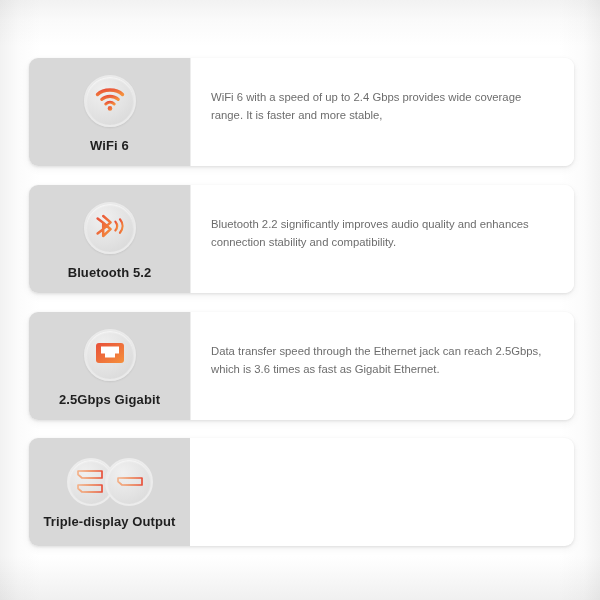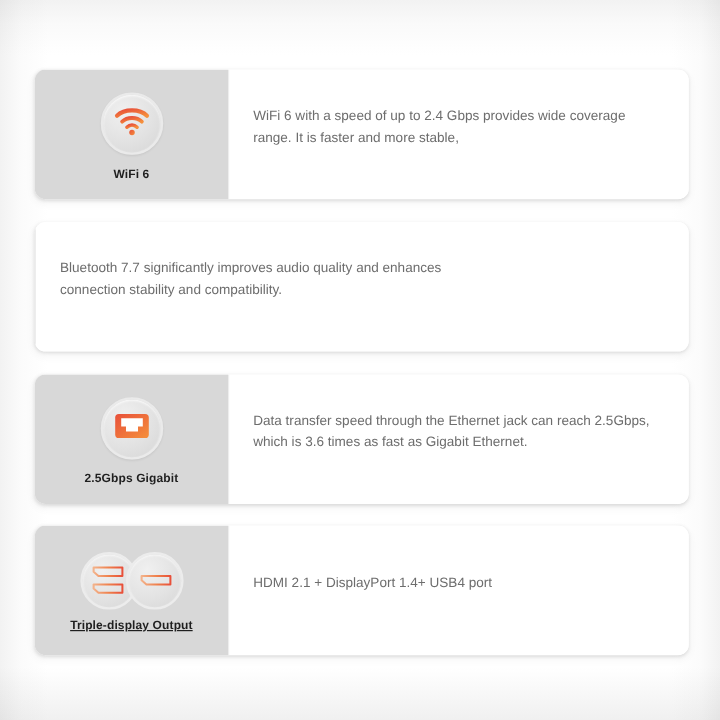--- a/index.html
+++ b/index.html
@@ -65,24 +65,24 @@
     border:2px solid #ececec;
     box-sizing:border-box;
     box-shadow:inset 0 1px 2px rgba(255,255,255,0.75);
   }
   .dualcircle .c.a{left:0;}
   .dualcircle .c.b{left:38px;}
   .dualcircle svg{position:absolute;}
 
   .label{
     margin-top:11px;
-    font-size:10px;font-weight:bold;color:#1f1f1f;
+    font-size:13px;font-weight:bold;color:#1f1f1f;
     letter-spacing:0.1px;white-space:nowrap;
   }
-  .card[data-idx="3"] .label{margin-top:9px;text-decoration:underline;}
+  .card[data-idx="3"] .label{margin-top:9px;}
 
   .desc{
     font-size:11.3px;line-height:1.62;color:#6d6d6d;
     max-width:350px;
   }
 </style>
 </head>
 <body>
 
 <div id="stage">
@@ -108,22 +108,42 @@
         </span>
       </div>
       <div class="label">WiFi 6</div>
     </div>
     <div class="pane-right">
       <div class="desc">WiFi 6 with a speed of up to 2.4 Gbps provides wide coverage range. It is faster and more stable,</div>
     </div>
   </div>
 
   <div class="card" data-idx="1">
+    <div class="pane-left">
+      <div class="badge">
+        <span>
+          <svg width="32" height="28" viewBox="0 0 32 28">
+            <defs>
+              <linearGradient id="g2" x1="0" y1="0" x2="1" y2="1">
+                <stop offset="0%" stop-color="#e8503a"></stop>
+                <stop offset="100%" stop-color="#f5903c"></stop>
+              </linearGradient>
+            </defs>
+            <path d="M9.2 4 L16.6 10.4 L9.2 17.2 M9.2 10.8 L9.2 24 L16.6 17.2 L9.2 10.8 M9.2 10.8 L3.6 6.6 M9.2 17.2 L3.6 21.4" fill="none" stroke="url(#g2)" stroke-width="2.5" stroke-linecap="round" stroke-linejoin="round"></path>
+            <g fill="none" stroke="url(#g2)" stroke-width="2.2" stroke-linecap="round">
+              <path d="M21.4 9.6 C23.6 12.3, 23.6 15.8, 21.4 18.5"></path>
+              <path d="M26.0 7.3 C29.4 11.4, 29.4 16.7, 26.0 20.8"></path>
+            </g>
+          </svg>
+        </span>
+      </div>
+      <div class="label">Bluetooth 5.2</div>
+    </div>
     <div class="pane-right">
-      <div class="desc">Bluetooth 7.7 significantly improves audio quality and enhances connection stability and compatibility.</div>
+      <div class="desc">Bluetooth 2.2 significantly improves audio quality and enhances connection stability and compatibility.</div>
     </div>
   </div>
 
   <div class="card" data-idx="2">
     <div class="pane-left">
       <div class="badge">
         <span>
           <svg width="32" height="28" viewBox="0 0 32 28">
             <defs>
               <linearGradient id="g3" x1="0" y1="0" x2="1" y2="1">
@@ -172,18 +192,15 @@
               <path d="M11 27 L35 27 L35 34 L15 34 L11 30.5 Z"></path>
               <path d="M13 29.6 L33 29.6"></path>
               <path d="M51 20 L75 20 L75 27 L55 27 L51 23.5 Z"></path>
               <path d="M53 22.6 L73 22.6"></path>
             </g>
           </svg>
         </div>
       </div>
       <div class="label">Triple-display Output</div>
     </div>
-    <div class="pane-right">
-      <div class="desc">HDMI 2.1 + DisplayPort 1.4+ USB4 port</div>
-    </div>
   </div>
 
 </div>
 
 </body></html>

